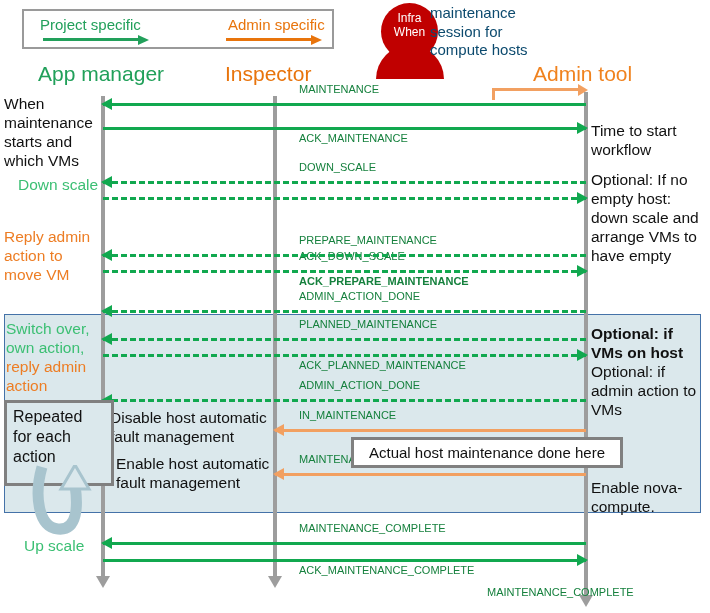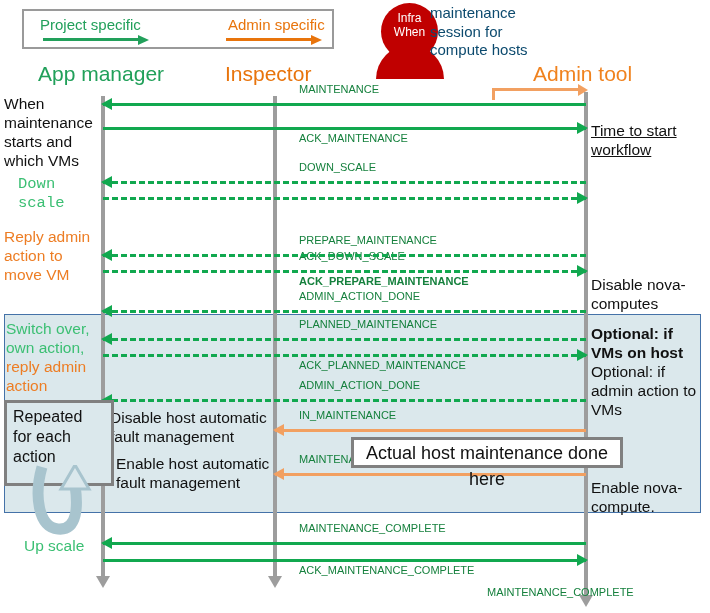--- a/index.html
+++ b/index.html
@@ -81,21 +81,21 @@
   }
 
   
   .note{position:absolute;font-size:15.5px;line-height:19px;color:#111;}
   .note-green{color:#3bbf73;}
   .note-orange{color:#ed7d24;}
 
   
   .callout{
     position:absolute;background:#ffffff;border:3px solid #808080;
-    box-sizing:border-box;font-size:18px;color:#111;
+    box-sizing:border-box;font-size:15px;color:#111;
   }
   .callout-rep{
     left:4px;top:400px;width:92px;height:72px;
     background:#dbe8ec;border:3px solid #808080;padding:4px 6px;
     line-height:20px;
   }
   .callout-actual{
     left:351px;top:437px;width:272px;height:31px;
     text-align:center;line-height:26px;
   }
@@ -180,31 +180,31 @@
       <div class="mlabel" style="top: 453px; left: 299px; width: auto; text-align: left;">MAINTENANCE_COMPLETE</div>
       <div class="abs" style="left: 103px; top: 542px; width: 483px; height: 3px; background: rgb(17, 168, 79);"></div>
       <div class="abs" style="top: 537px; width: 0px; height: 0px; border-top: 6px solid transparent; border-bottom: 6px solid transparent; left: 101px; border-right: 11px solid rgb(17, 168, 79);"></div>
       <div class="mlabel" style="top: 522px; left: 299px; width: auto; text-align: left;">MAINTENANCE_COMPLETE</div>
       <div class="abs" style="left: 103px; top: 559px; width: 483px; height: 3px; background: rgb(17, 168, 79);"></div>
       <div class="abs" style="top: 554px; width: 0px; height: 0px; border-top: 6px solid transparent; border-bottom: 6px solid transparent; left: 577px; border-left: 11px solid rgb(17, 168, 79);"></div>
       <div class="mlabel" style="top: 564px; left: 299px; width: auto; text-align: left;">ACK_MAINTENANCE_COMPLETE</div>
     </div>
 
   <div class="abs note" style="left:4px;top:94px;width:95px;">When maintenance starts and which VMs</div>
-  <div class="abs note note-green" style="left:18px;top:175px;width:86px;font-family:Liberation Mono, monospace;">Down scale</div>
+  <div class="abs note note-green" style="left:18px;top:175px;width:86px;">Down scale</div>
   <div class="abs note note-green" style="left:6px;top:319px;width:92px;">Switch over, own action,</div>
   <div class="abs note note-orange" style="left:4px;top:227px;width:95px;">Reply admin action to move VM</div>
   <div class="abs note note-orange" style="left:6px;top:357px;width:92px;">reply admin action</div>
   <div class="abs note note-green" style="left:24px;top:536px;width:80px;">Up scale</div>
 
   <div class="abs note" style="left:110px;top:408px;width:165px;">Disable host automatic fault management</div>
   <div class="abs note" style="left:116px;top:454px;width:160px;">Enable host automatic fault management</div>
 
-  <div class="abs note" style="left:591px;top:121px;width:116px;text-decoration:underline;">Time to start workflow</div>
-  <div class="abs note" style="left:591px;top:275px;width:112px;">Disable nova-computes</div>
+  <div class="abs note" style="left:591px;top:121px;width:116px;">Time to start workflow</div>
+  <div class="abs note" style="left:591px;top:170px;width:118px;">Optional: If no empty host: down scale and arrange VMs to have empty</div>
   <div class="abs note" style="left:591px;top:324px;width:116px;font-weight:bold;">Optional: if VMs on host</div>
   <div class="abs note" style="left:591px;top:362px;width:116px;">Optional: if admin action to VMs</div>
   <div class="abs note" style="left:591px;top:478px;width:112px;">Enable nova-compute.</div>
 
   <div class="callout-rep abs">Repeated for each action</div>
   <svg class="abs repeat-arrow" width="70" height="80" viewBox="0 0 70 80">
     <path d="M14 2 C6 30, 10 62, 30 64 C50 66, 50 40, 47 20" stroke="#a8c4ce" stroke-width="11" fill="none" stroke-linecap="butt"></path>
     <polygon points="47,0 61,24 33,24" fill="#dbe8ec" stroke="#a8c4ce" stroke-width="3"></polygon>
   </svg>
   <div class="callout callout-actual abs">Actual host maintenance done here</div>

